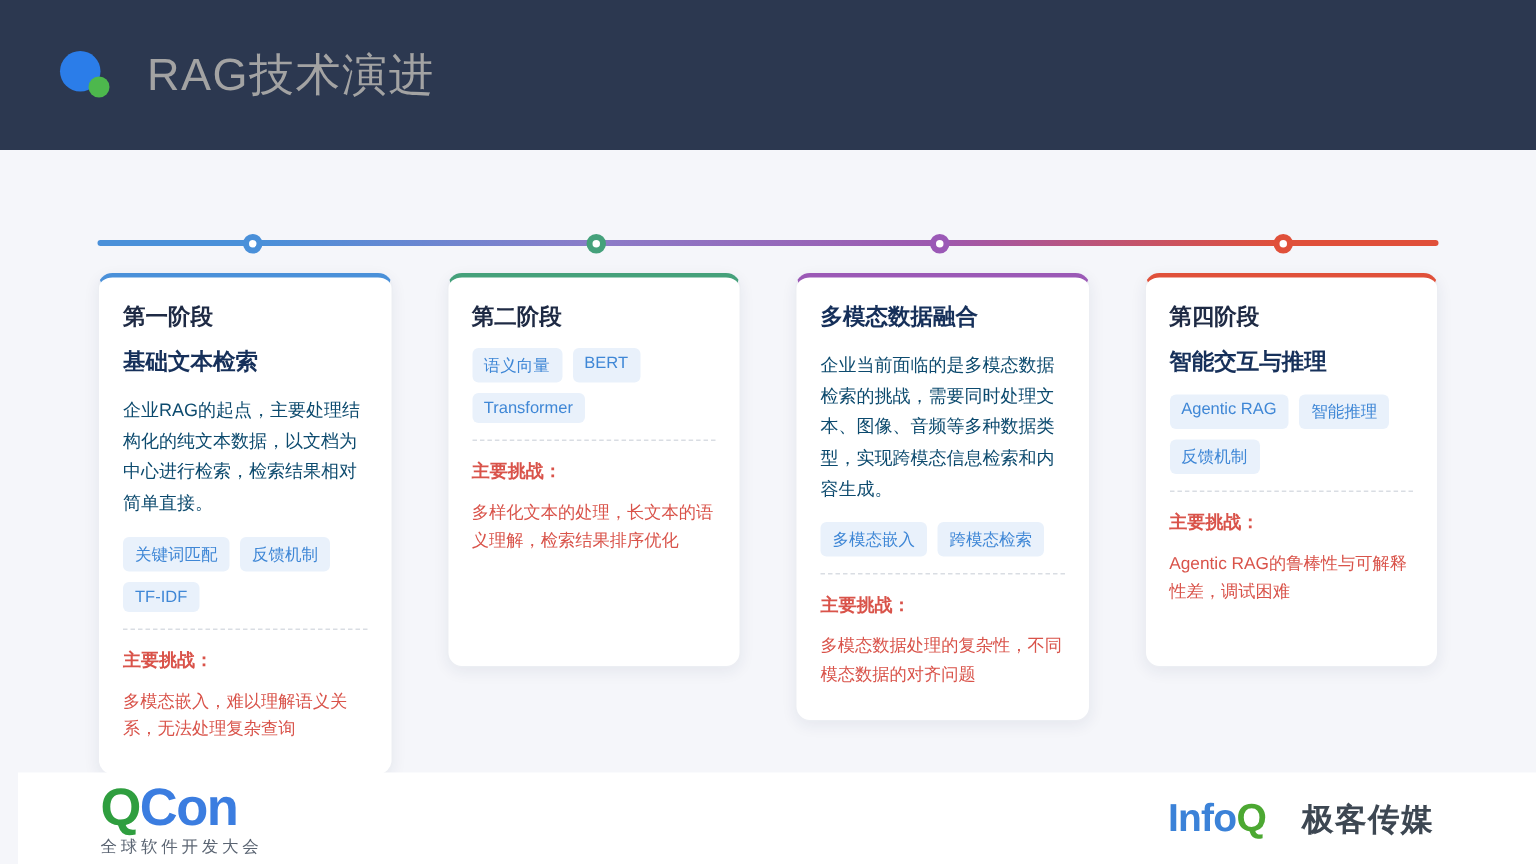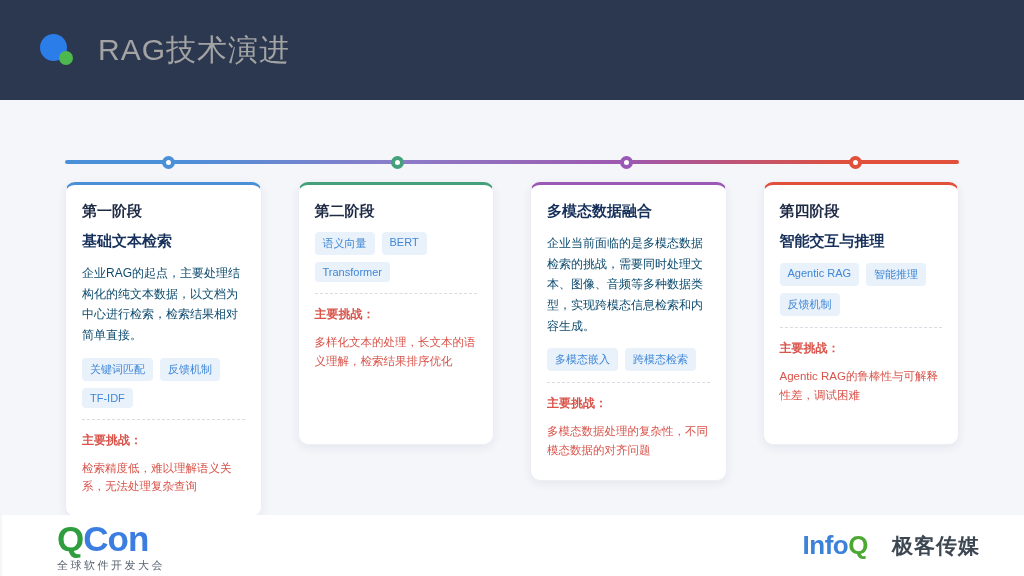--- a/index.html
+++ b/index.html
@@ -122,27 +122,27 @@
   }
   .challenge-text {
     font-size: 11.5px;
     line-height: 1.65;
     color: #d9534a;
   }
 
   
   .footer {
     position: absolute;
-    left: 2px; right: 0; bottom: 0;
+    left: 12px; right: 0; bottom: 0;
     height: 61px;
     background: #ffffff;
     display: flex;
     align-items: center;
     justify-content: space-between;
-    padding: 0 44px 0 55px;
+    padding: 0 68px 0 55px;
   }
   .qcon-logo { display: flex; flex-direction: column; line-height: 1; }
   .qcon-word { font-size: 35px; font-weight: bold; letter-spacing: -1px; }
   .qcon-q { color: #2f9e3f; }
   .qcon-con { color: #3b7de0; }
   .qcon-sub {
     margin-top: 4px;
     font-size: 11px;
     color: #5a6472;
     letter-spacing: 2.5px;
@@ -196,21 +196,21 @@
     <div class="stage-label">第一阶段</div>
     <div class="stage-title">基础文本检索</div>
     <p class="stage-desc">企业RAG的起点，主要处理结构化的纯文本数据，以文档为中心进行检索，检索结果相对简单直接。</p>
     <div class="tags">
           <span class="tag">关键词匹配</span>
           <span class="tag">反馈机制</span>
           <span class="tag">TF-IDF</span>
         </div>
     <div class="divider"></div>
     <div class="challenge-label">主要挑战：</div>
-    <p class="challenge-text">检索精度低，难以理解语义关系，无法处理复杂查询</p>
+    <p class="challenge-text">多模态嵌入，难以理解语义关系，无法处理复杂查询</p>
   </div>
 
   <div class="card" style="border-top-color: rgb(69, 161, 123);">
     <div class="stage-label">第二阶段</div>
     <div class="tags">
           <span class="tag">语义向量</span>
           <span class="tag">BERT</span>
           <span class="tag">Transformer</span>
         </div>
     <div class="divider"></div>

